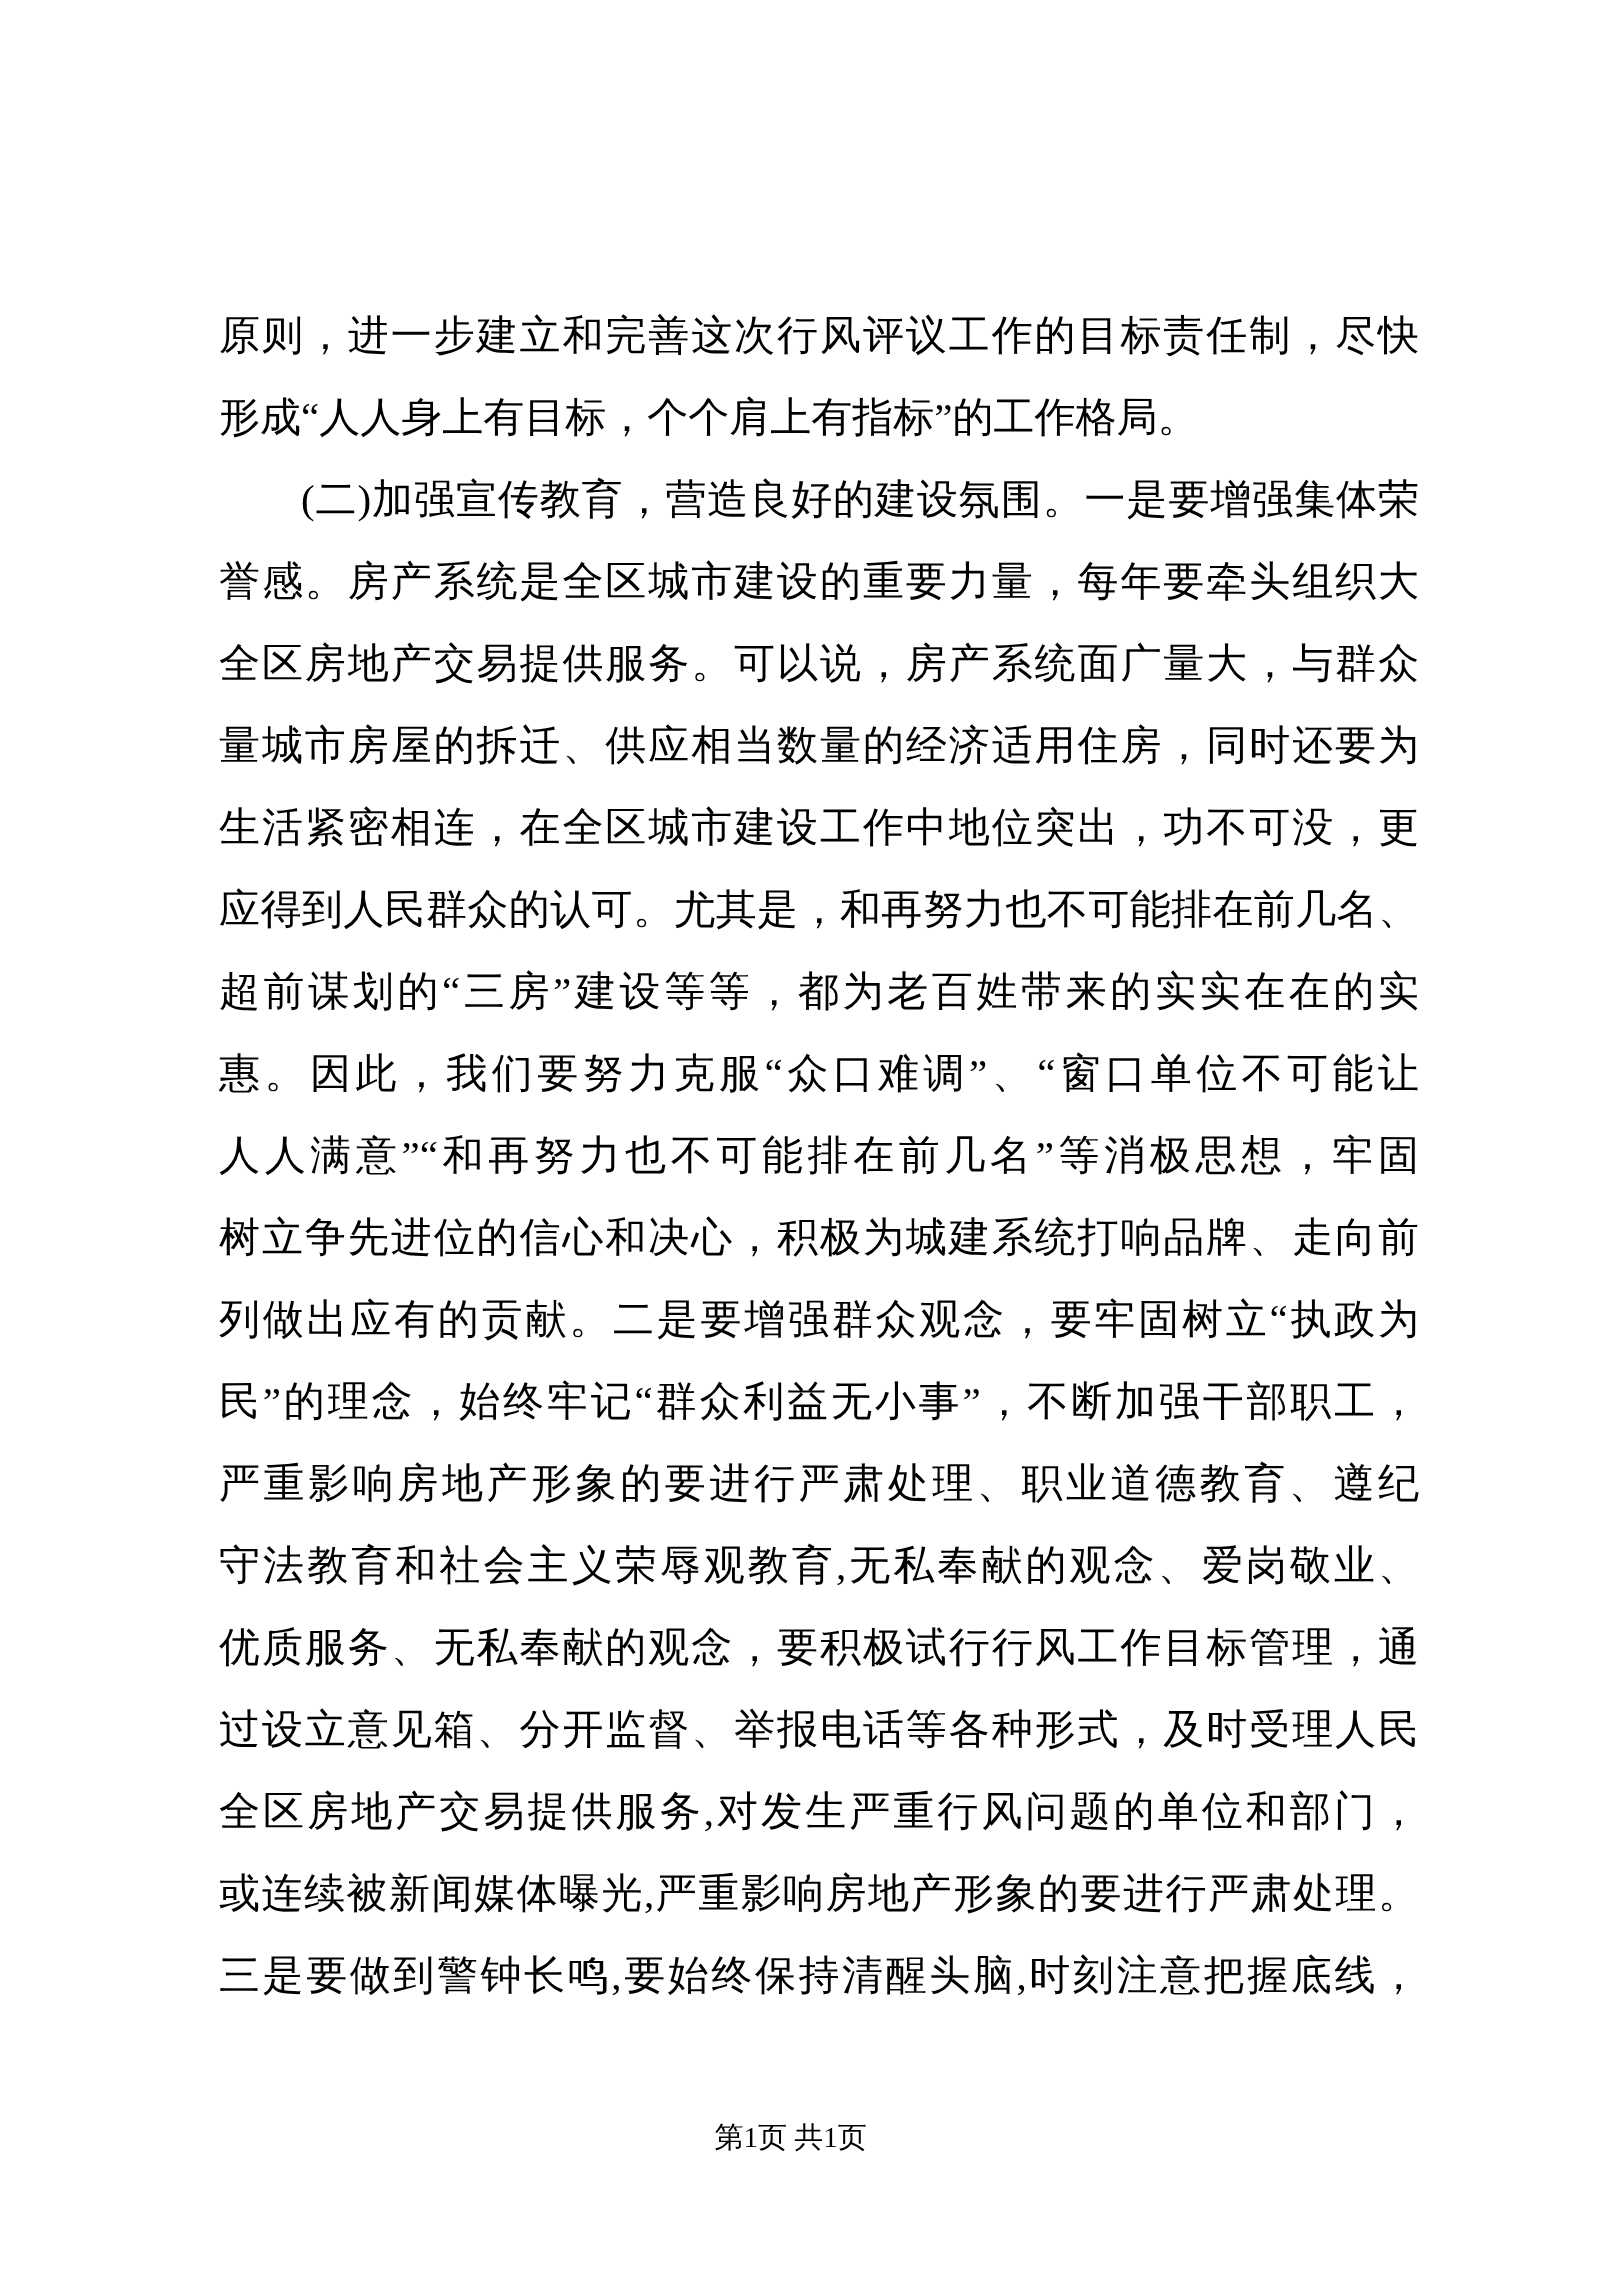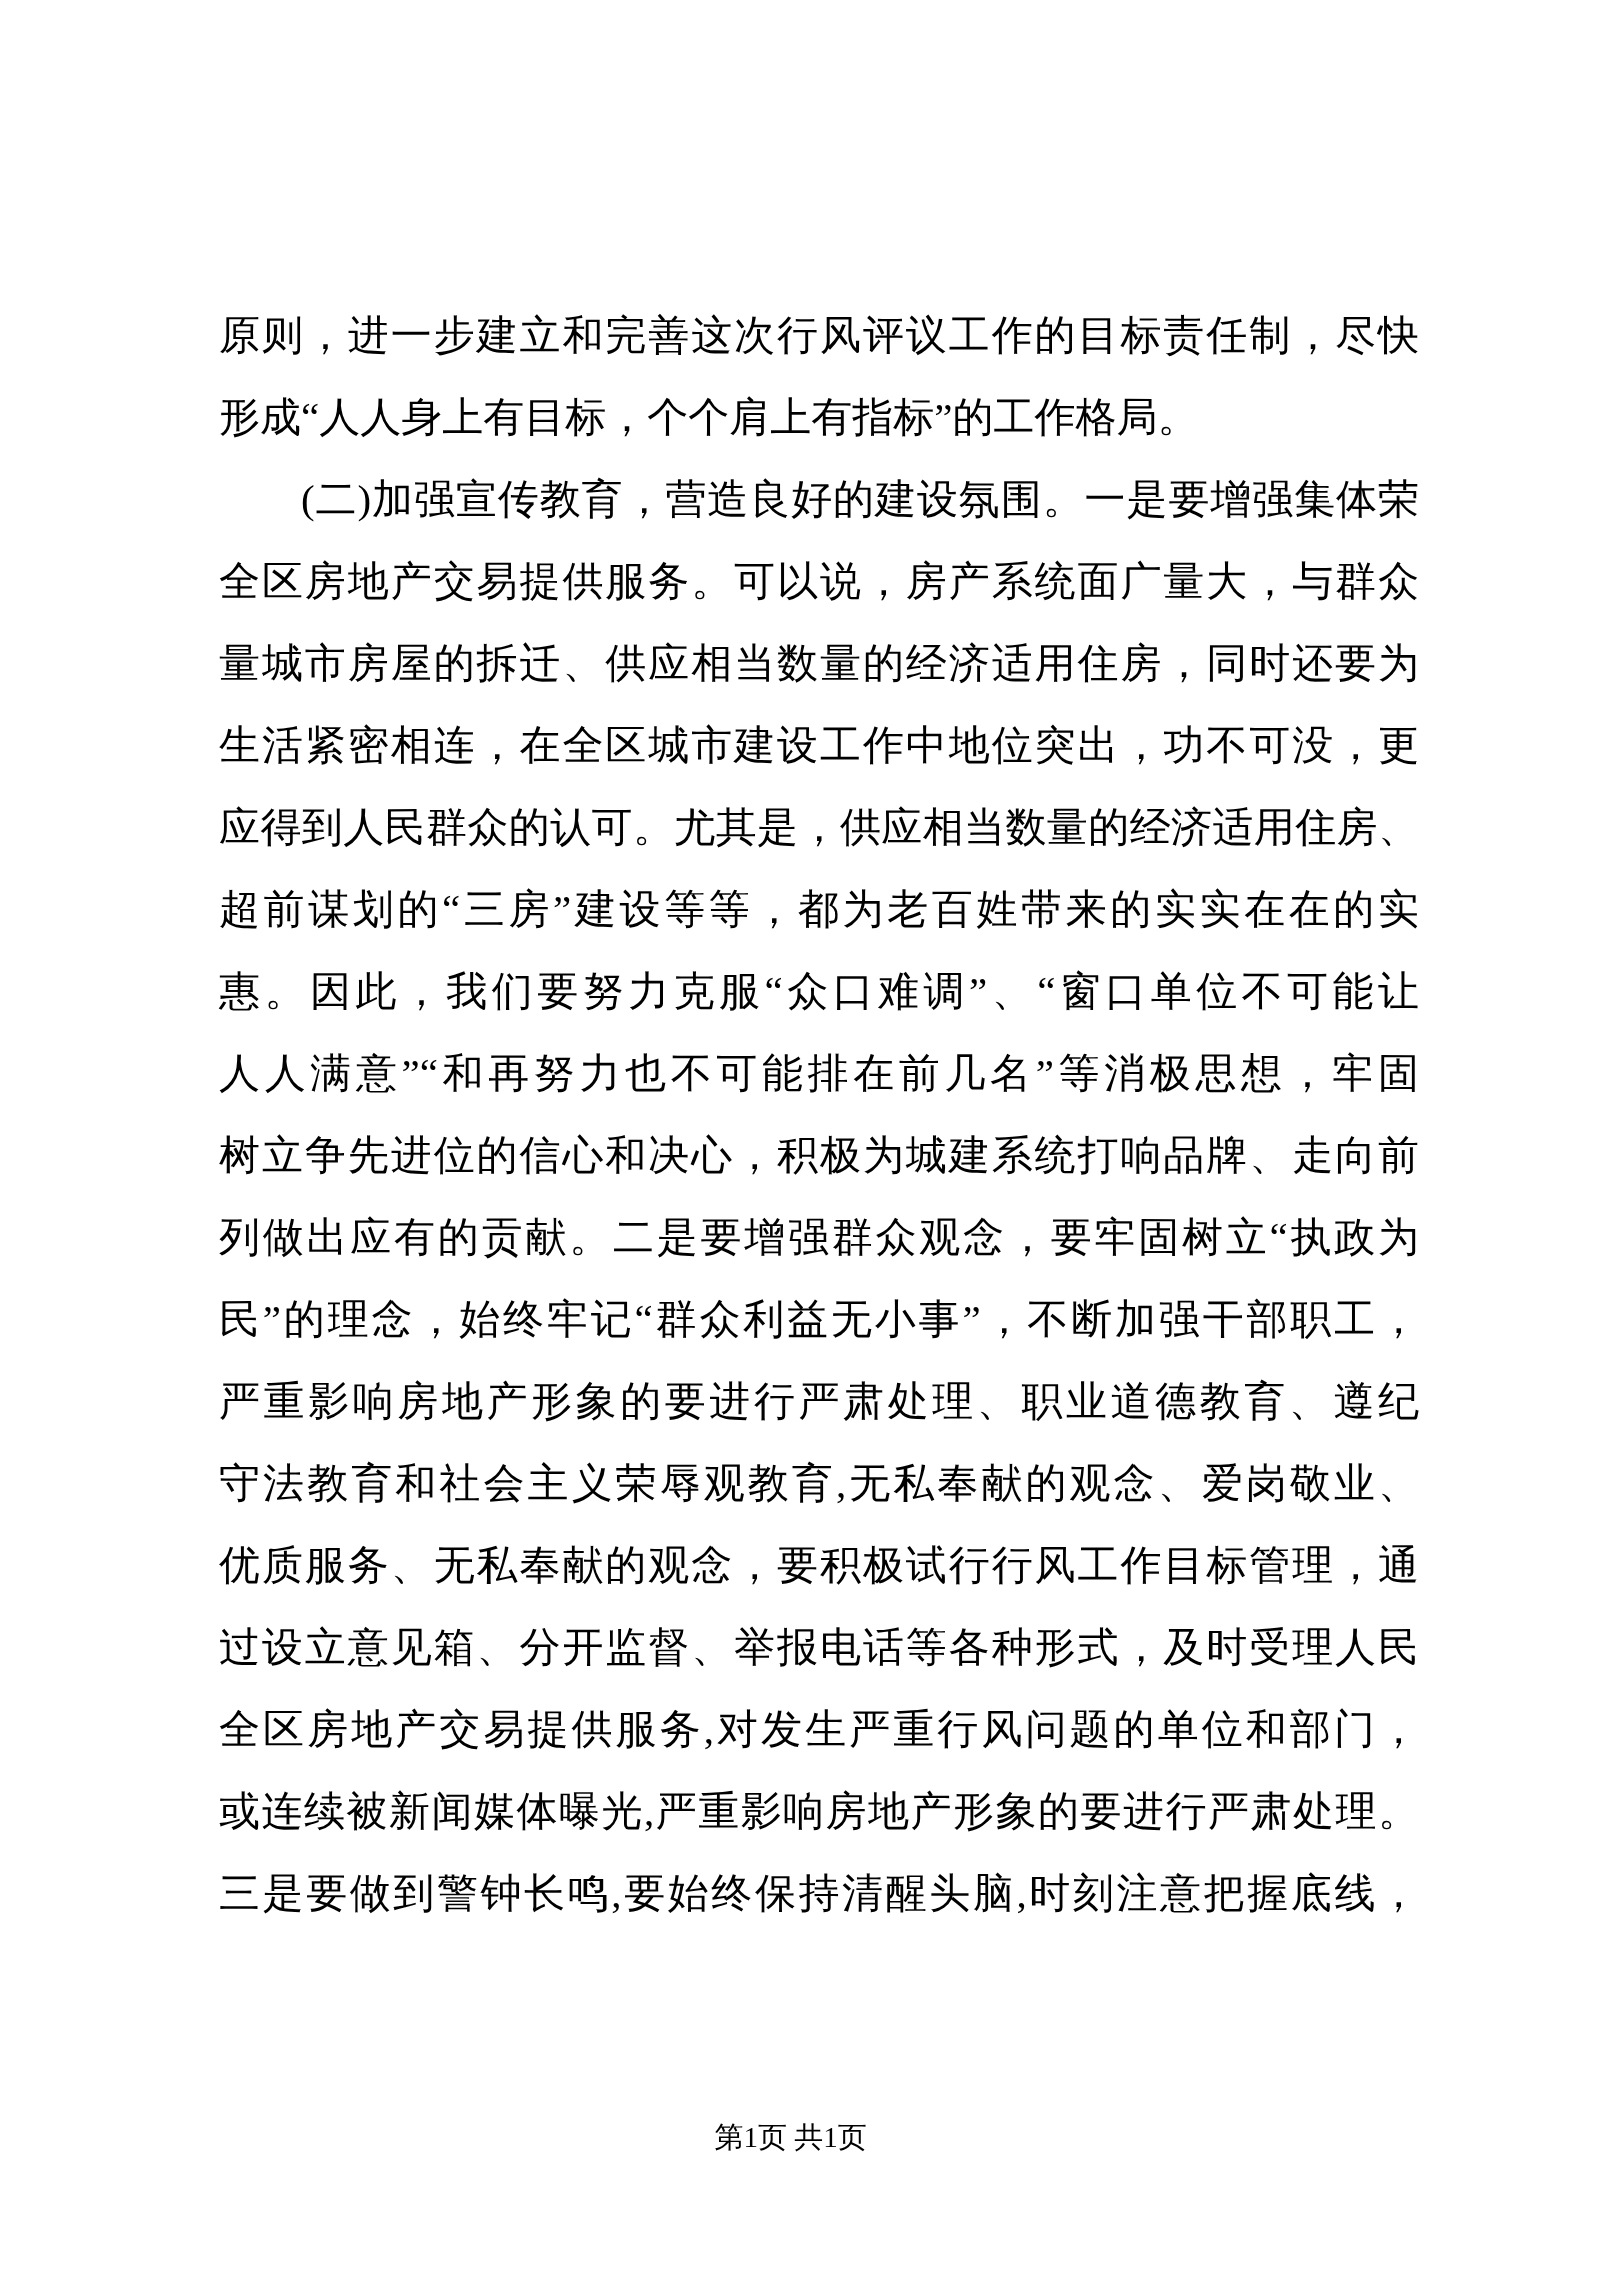--- a/index.html
+++ b/index.html
@@ -56,24 +56,25 @@
   }
 </style>
 </head>
 <body>
 
 <div class="page">
   <div class="body-text" id="body-text">
       <div class="line">原则，进一步建立和完善这次行风评议工作的目标责任制，尽快</div>
       <div class="line para-end">形成“人人身上有目标，个个肩上有指标”的工作格局。</div>
       <div class="line indent">(二)加强宣传教育，营造良好的建设氛围。一是要增强集体荣</div>
+      <div class="line">誉感。房产系统是全区城市建设的重要力量，每年要牵头组织大</div>
       <div class="line">全区房地产交易提供服务。可以说，房产系统面广量大，与群众</div>
       <div class="line">量城市房屋的拆迁、供应相当数量的经济适用住房，同时还要为</div>
       <div class="line">生活紧密相连，在全区城市建设工作中地位突出，功不可没，更</div>
-      <div class="line">应得到人民群众的认可。尤其是，供应相当数量的经济适用住房、</div>
+      <div class="line">应得到人民群众的认可。尤其是，和再努力也不可能排在前几名、</div>
       <div class="line">超前谋划的“三房”建设等等，都为老百姓带来的实实在在的实</div>
       <div class="line">惠。因此，我们要努力克服“众口难调”、“窗口单位不可能让</div>
       <div class="line">人人满意”“和再努力也不可能排在前几名”等消极思想，牢固</div>
       <div class="line">树立争先进位的信心和决心，积极为城建系统打响品牌、走向前</div>
       <div class="line">列做出应有的贡献。二是要增强群众观念，要牢固树立“执政为</div>
       <div class="line">民”的理念，始终牢记“群众利益无小事”，不断加强干部职工，</div>
       <div class="line">严重影响房地产形象的要进行严肃处理、职业道德教育、遵纪</div>
       <div class="line">守法教育和社会主义荣辱观教育,无私奉献的观念、爱岗敬业、</div>
       <div class="line">优质服务、无私奉献的观念，要积极试行行风工作目标管理，通</div>
       <div class="line">过设立意见箱、分开监督、举报电话等各种形式，及时受理人民</div>

